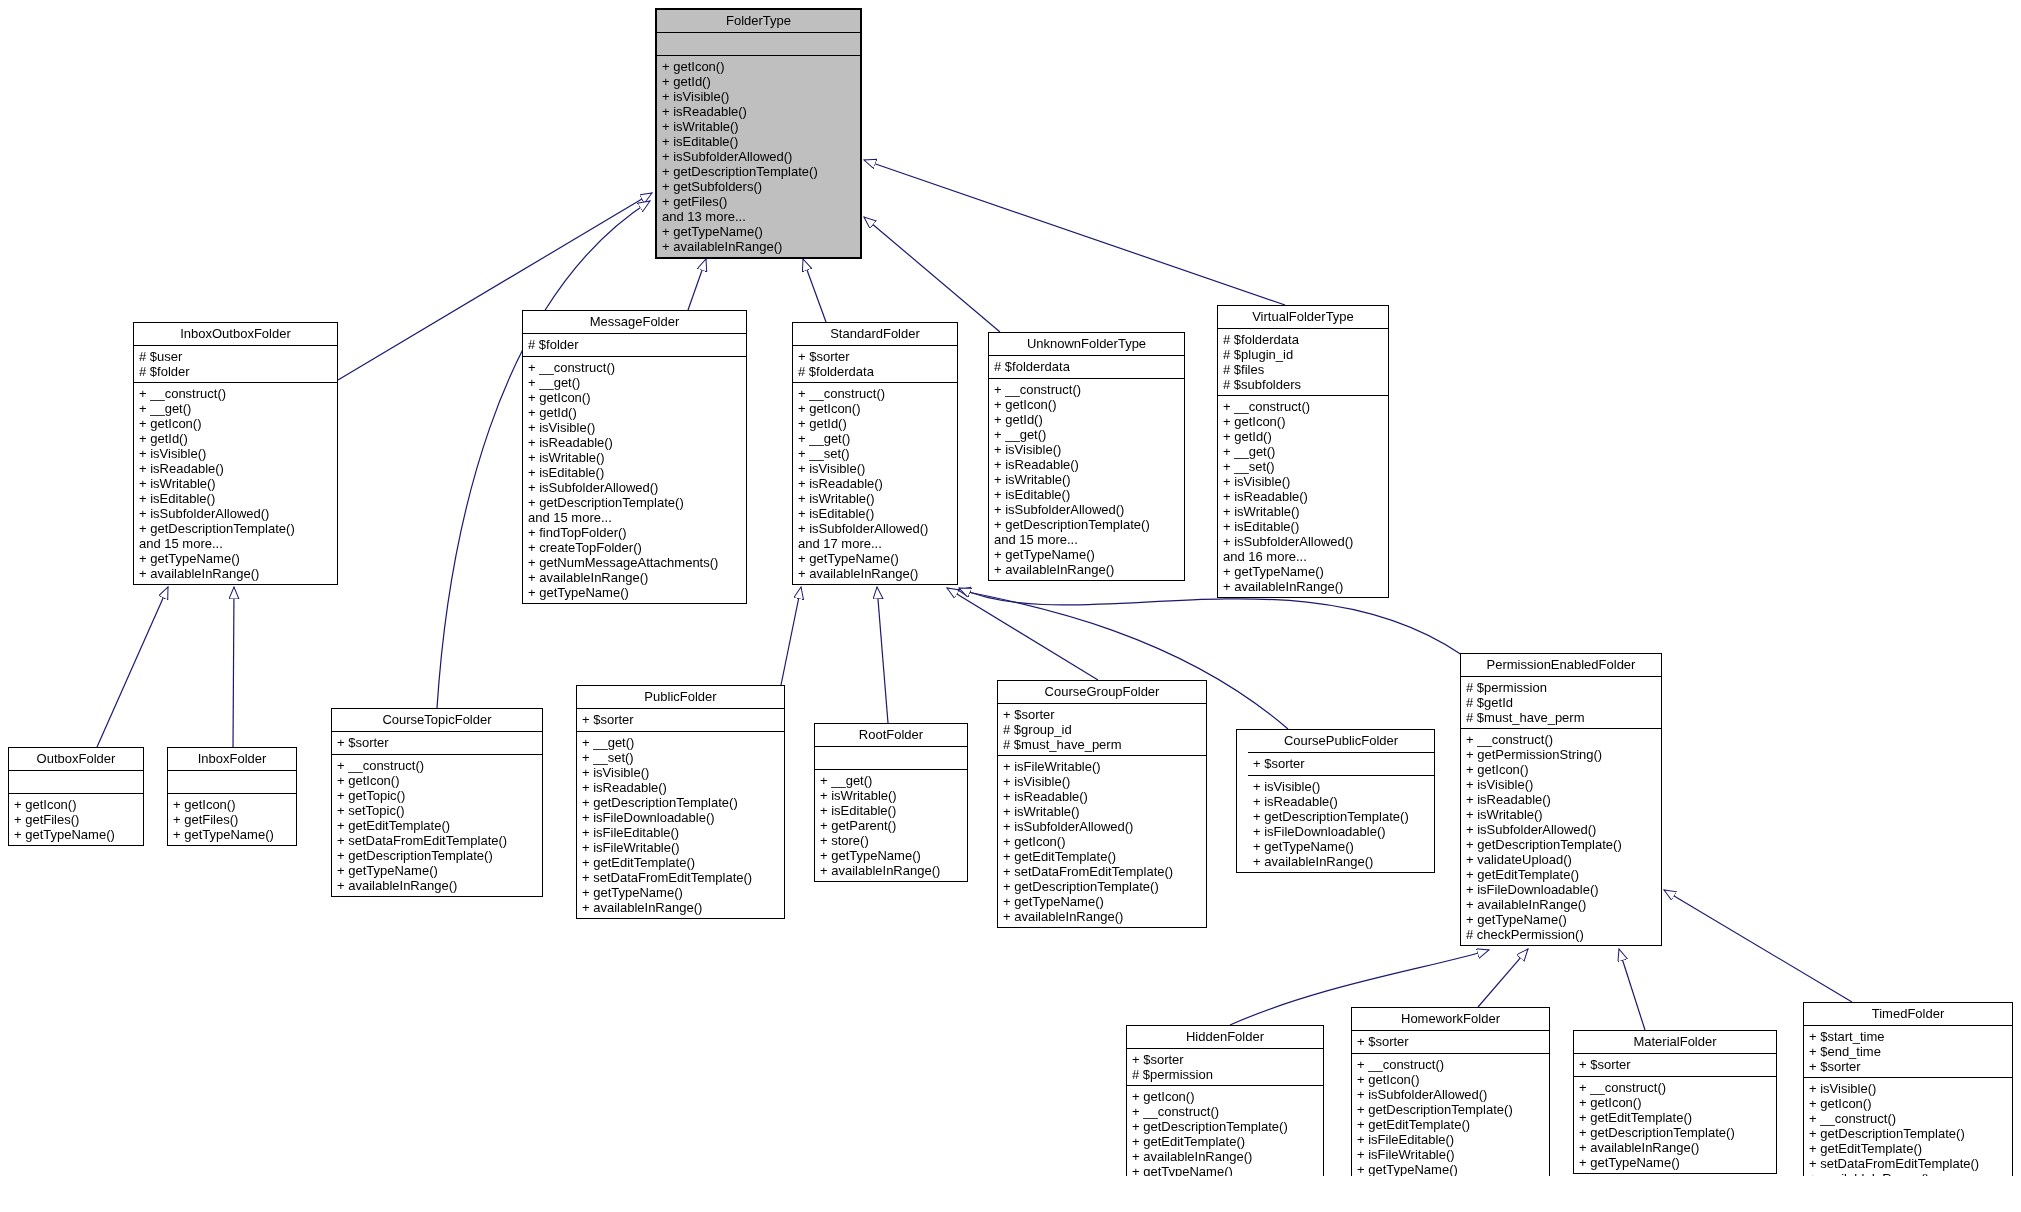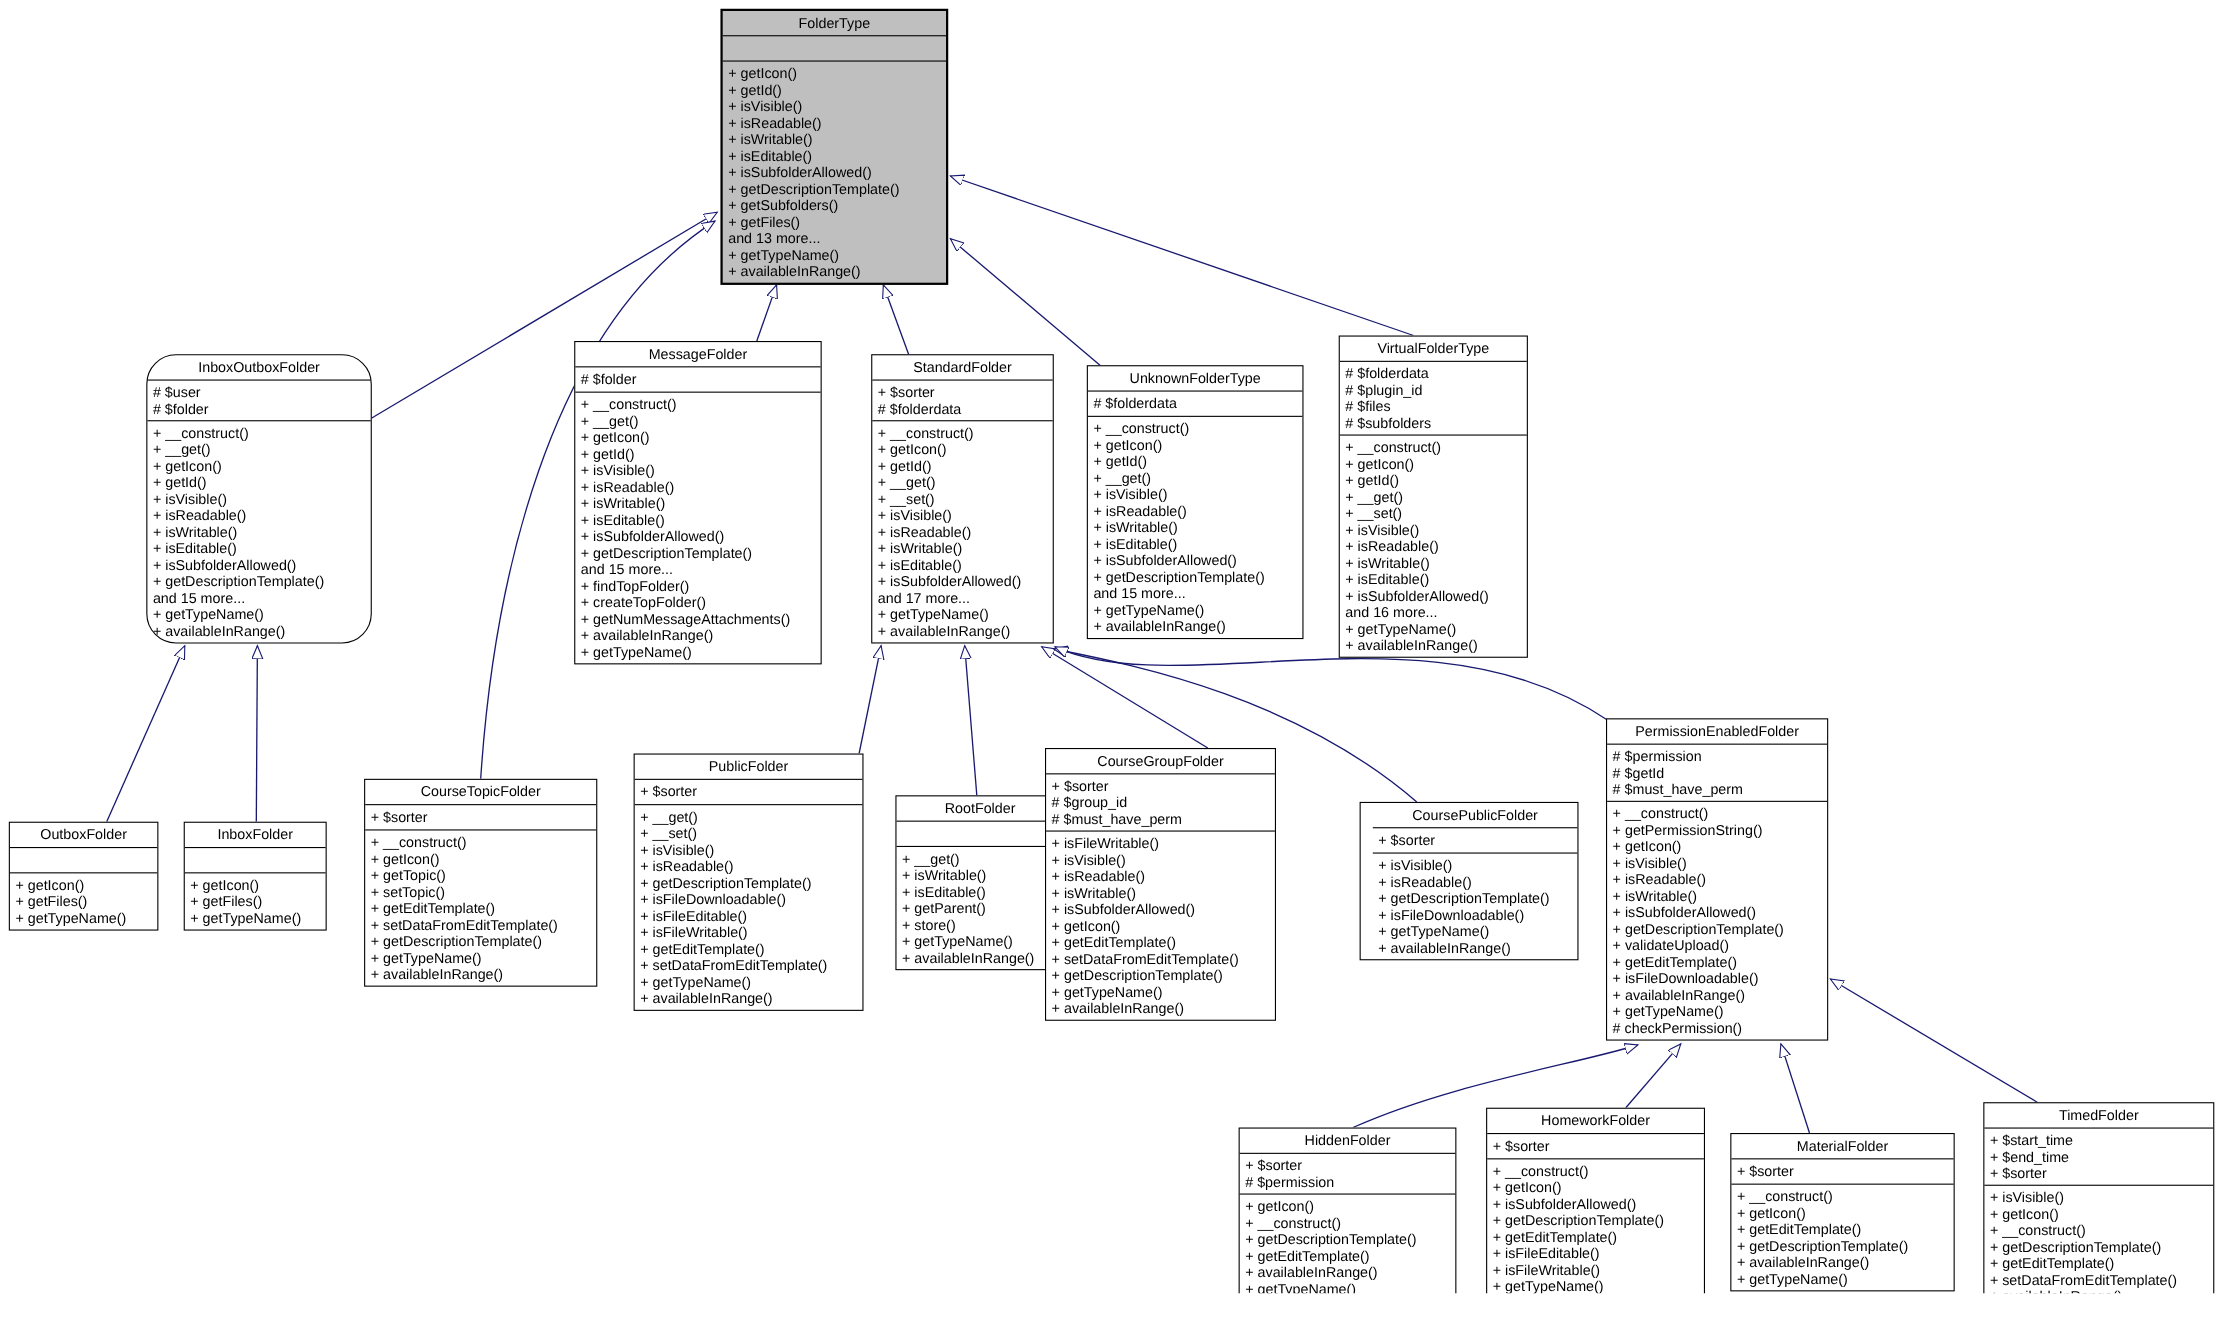--- a/index.html
+++ b/index.html
@@ -64,21 +64,21 @@
         <div class="member">+ isEditable()</div>
         <div class="member">+ isSubfolderAllowed()</div>
         <div class="member">+ getDescriptionTemplate()</div>
         <div class="member">+ getSubfolders()</div>
         <div class="member">+ getFiles()</div>
         <div class="member">and 13 more...</div>
         <div class="member">+ getTypeName()</div>
         <div class="member">+ availableInRange()</div>
       </div>
     </div>
-    <div class="uml-class" style="left: 133px; top: 322px; width: 205px; border-radius: 27px;">
+    <div class="uml-class" style="left: 133px; top: 322px; width: 205px;">
       <div class="cls-title">InboxOutboxFolder</div>
       <div class="cls-section attrs">
         <div class="member"># $user</div>
         <div class="member"># $folder</div>
       </div>
       <div class="cls-section last">
         <div class="member">+ __construct()</div>
         <div class="member">+ __get()</div>
         <div class="member">+ getIcon()</div>
         <div class="member">+ getId()</div>
@@ -245,21 +245,21 @@
       <div class="cls-section last">
         <div class="member">+ __get()</div>
         <div class="member">+ isWritable()</div>
         <div class="member">+ isEditable()</div>
         <div class="member">+ getParent()</div>
         <div class="member">+ store()</div>
         <div class="member">+ getTypeName()</div>
         <div class="member">+ availableInRange()</div>
       </div>
     </div>
-    <div class="uml-class" style="left: 950px; top: 680px; width: 210px;">
+    <div class="uml-class" style="left: 997px; top: 680px; width: 210px;">
       <div class="cls-title">CourseGroupFolder</div>
       <div class="cls-section attrs">
         <div class="member">+ $sorter</div>
         <div class="member"># $group_id</div>
         <div class="member"># $must_have_perm</div>
       </div>
       <div class="cls-section last">
         <div class="member">+ isFileWritable()</div>
         <div class="member">+ isVisible()</div>
         <div class="member">+ isReadable()</div>

